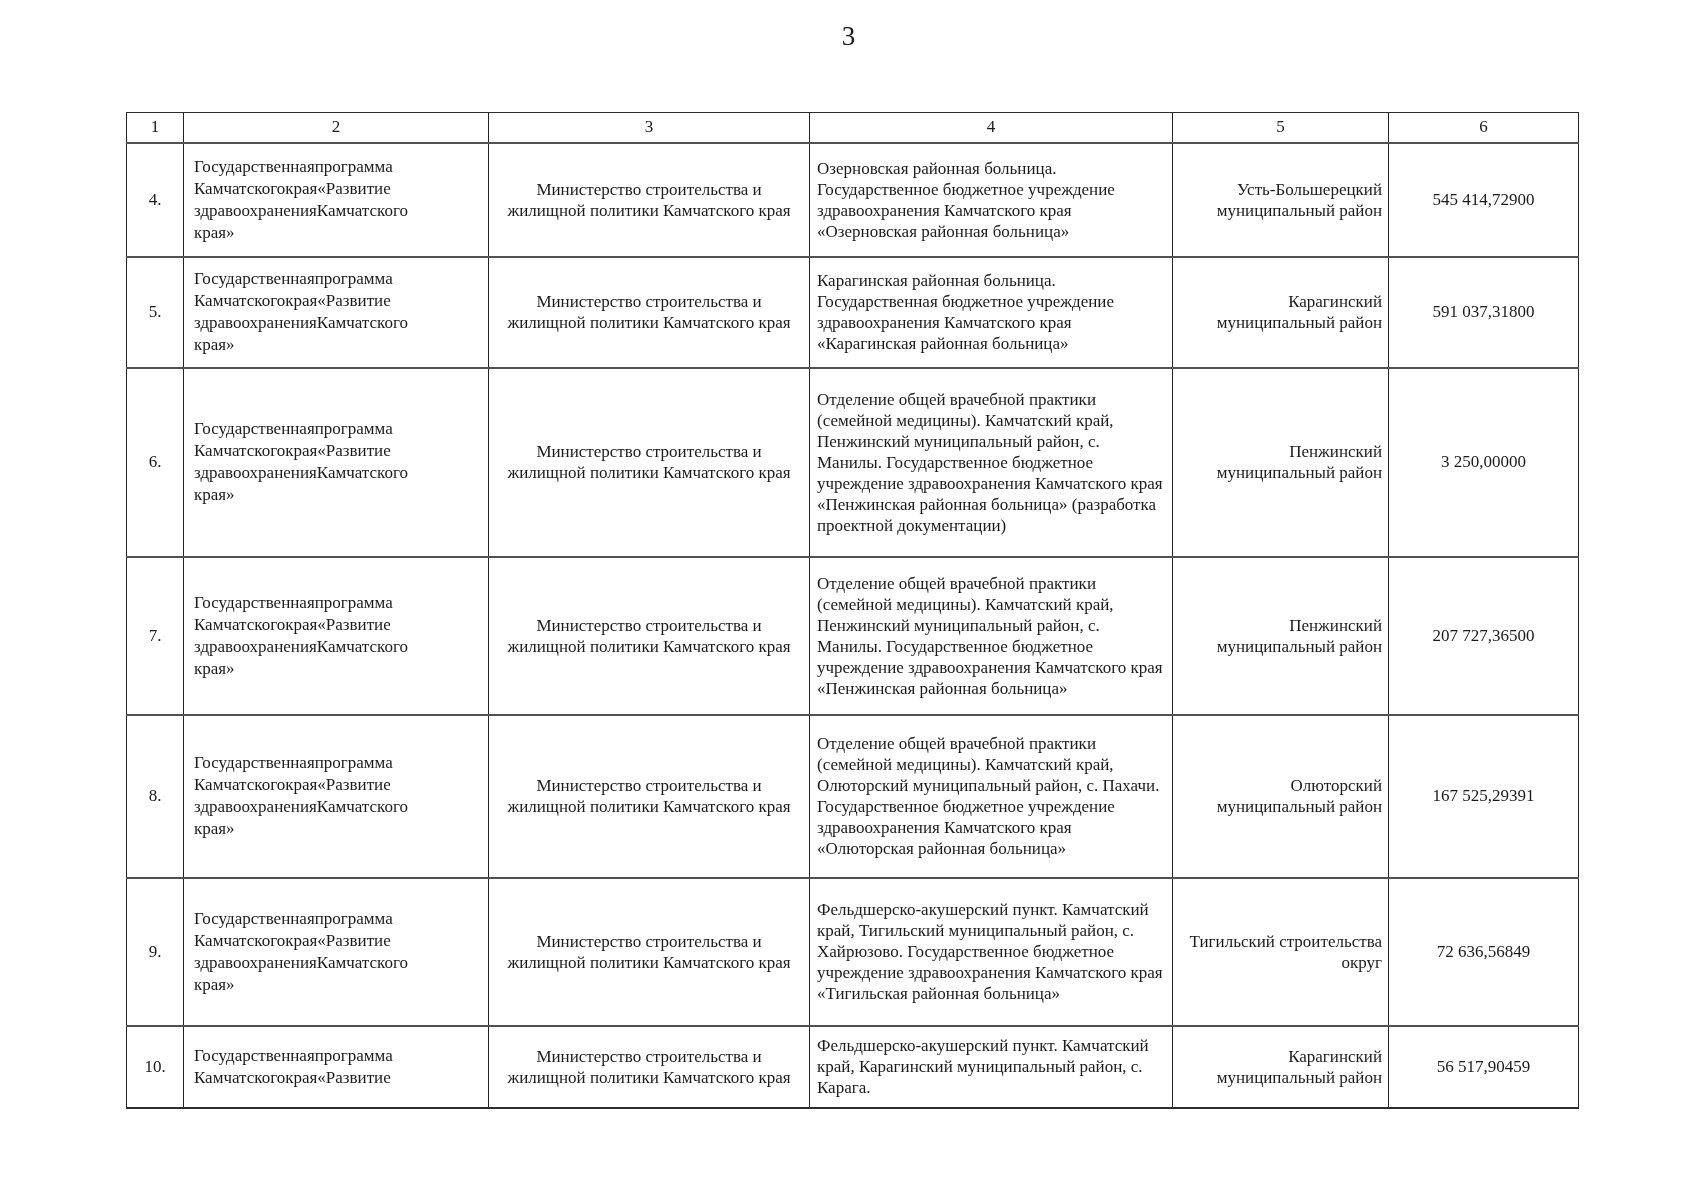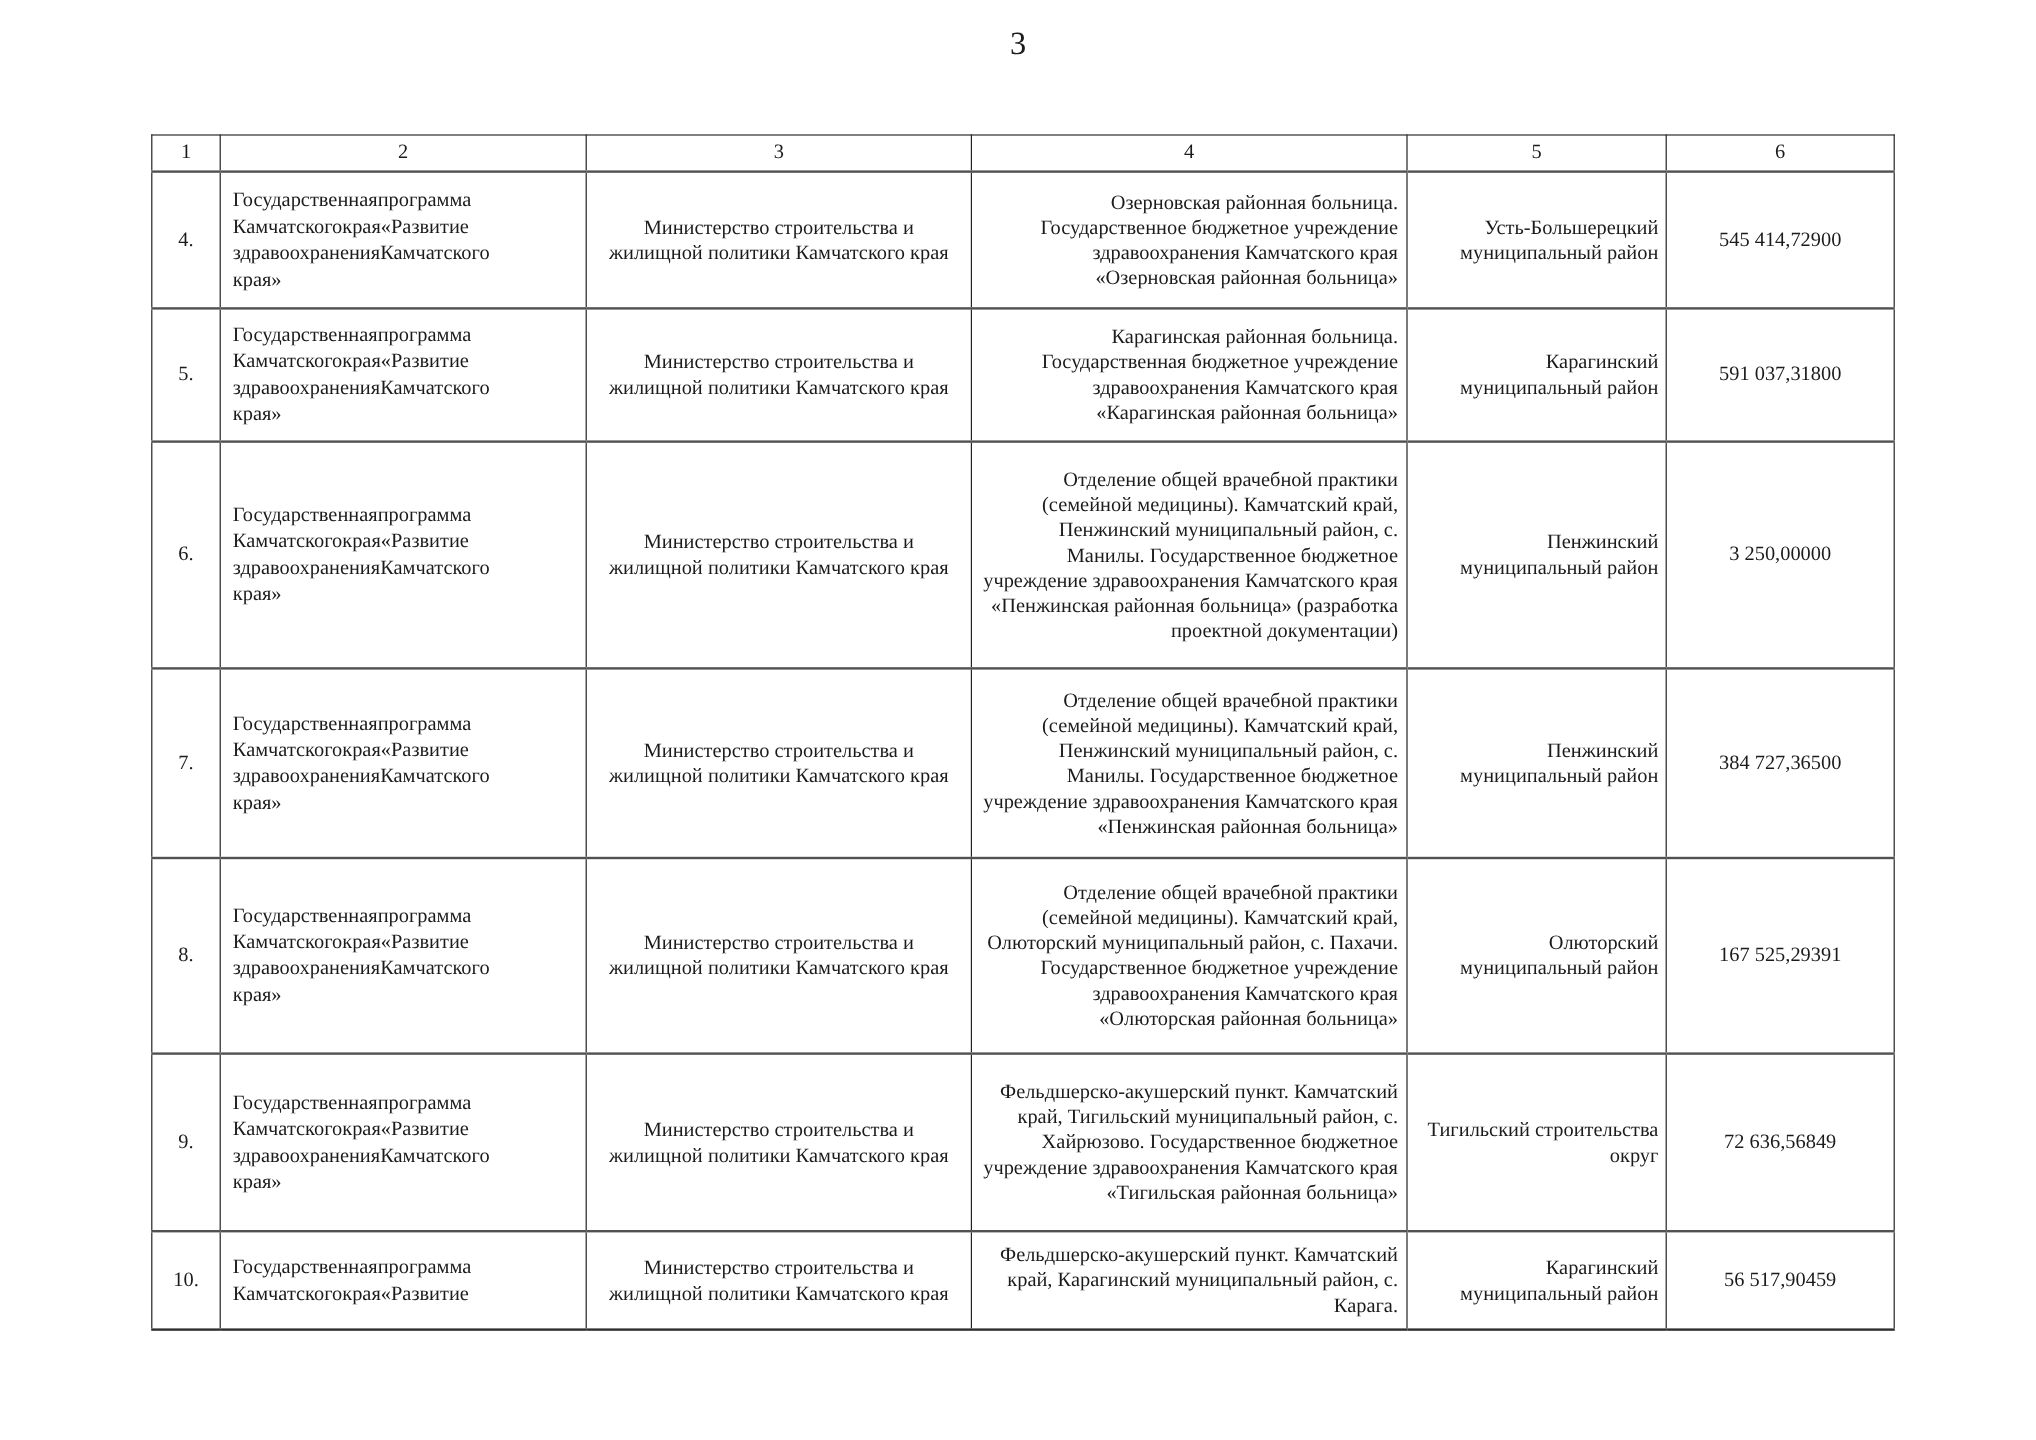--- a/index.html
+++ b/index.html
@@ -40,21 +40,21 @@
   tbody tr:nth-child(4){height:158px}
   tbody tr:nth-child(5){height:163px}
   tbody tr:nth-child(6){height:148px}
   tbody tr:nth-child(7){height:82px}
   tbody tr:last-child td { border-bottom:2.5px solid #2e2e2e; }
   td.num { text-align:center; padding:2px; }
   td.program { padding:4px 10px; line-height:22px; text-align:left; }
   td.program .jl { display:flex; }
   td.program .ll { text-align:left; }
   td.ministry { text-align:center; line-height:21px; padding:2px 8px; }
-  td.object   { text-align:right; line-height:21px; padding:2px 7px;font-family:Liberation Serif, serif; }
+  td.object   { text-align:left; line-height:21px; padding:2px 7px;font-family:Liberation Serif, serif; }
   td.district { text-align:right; line-height:21px; padding:2px 6px; }
   td.amount   { text-align:center; white-space:nowrap; padding:17px 4px;margin-top:33px; }
 </style>
 </head>
 <body>
 
 <div class="page">
   <div class="page-number">3</div>
 
   <table class="doc-table">
@@ -160,21 +160,21 @@
             </div>
             <div class="jl">
               <span>здравоохранения</span>
               <span>Камчатского</span>
             </div>
             <div class="ll">края»</div>
           </td>
           <td class="ministry">Министерство строительства и жилищной политики Камчатского края</td>
           <td class="object">Отделение общей врачебной практики (семейной медицины). Камчатский край, Пенжинский муниципальный район, с. Манилы. Государственное бюджетное учреждение здравоохранения Камчатского края «Пенжинская районная больница»</td>
           <td class="district">Пенжинский муниципальный район</td>
-          <td class="amount">384 727,36500</td>
+          <td class="amount">207 727,36500</td>
         </tr>
         <tr>
           <td class="num">8.</td>
           <td class="program">
             <div class="jl">
               <span>Государственная</span>
               <span>программа</span>
             </div>
             <div class="jl">
               <span>Камчатского</span>

